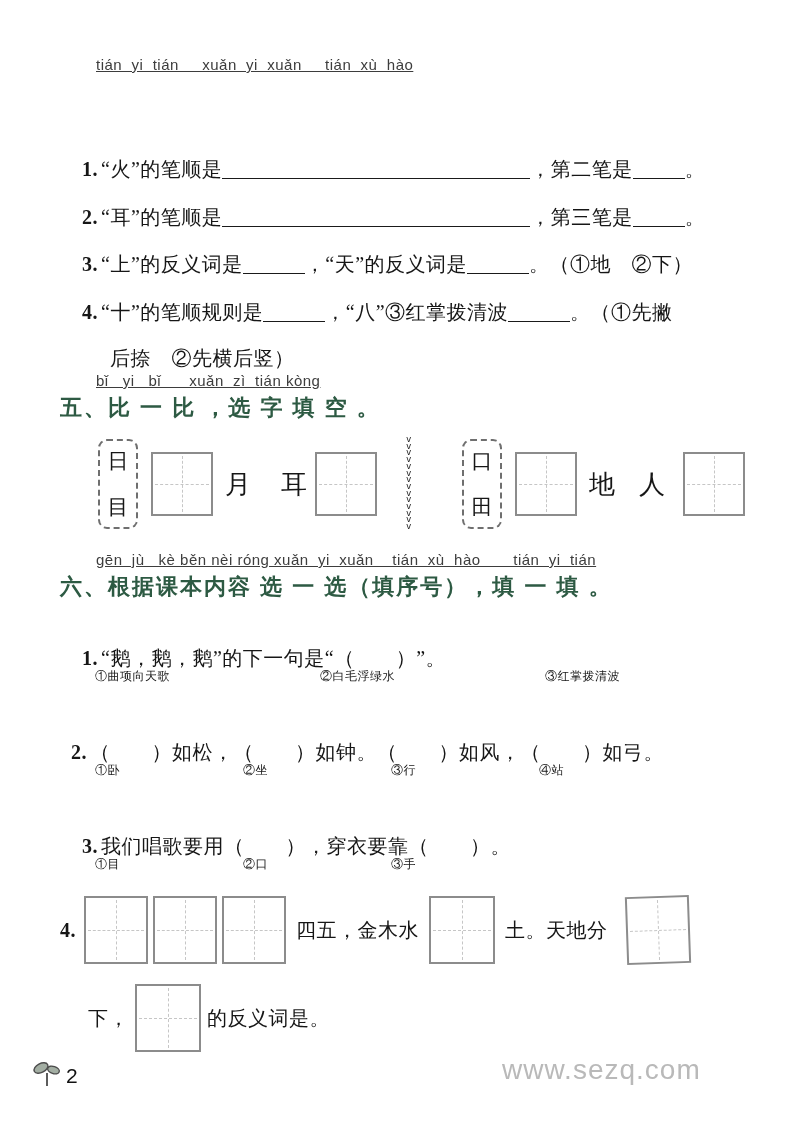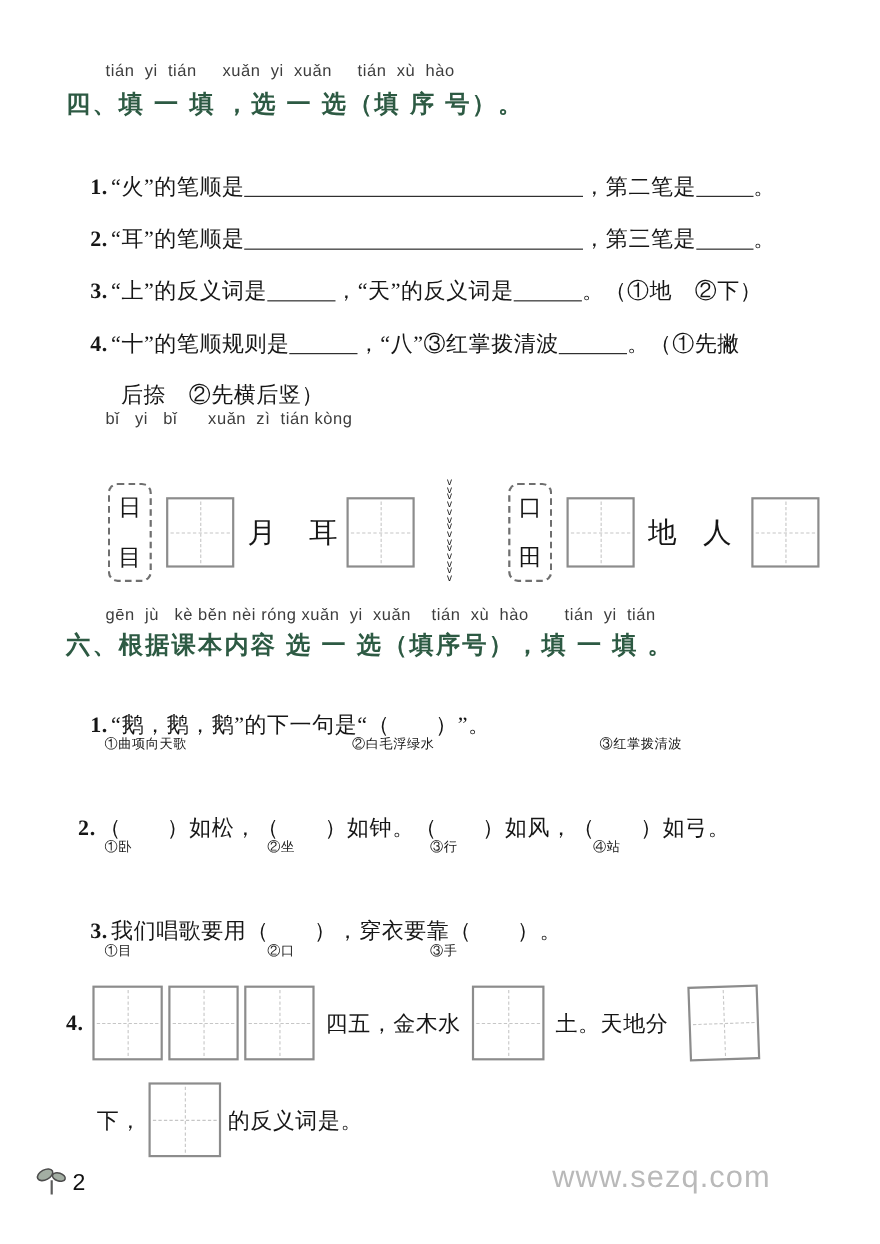--- a/index.html
+++ b/index.html
@@ -5,21 +5,21 @@
   html,body{margin:0;padding:0;}
   body{
     width:800px;height:1131px;background:#ffffff;
     font-family:"Liberation Serif",serif;color:#161616;
     position:relative;overflow:hidden;
   }
   #page{position:absolute;inset:0;}
 
   .pinyin{
     position:absolute;font-family:"Liberation Sans",sans-serif;
-    font-size:15px;color:#3d3d3d;white-space:pre;letter-spacing:.5px;
+    font-size:15px;color:#3d3d3d;white-space:pre;letter-spacing:.5px;text-decoration:underline;
   }
   .sec-title{
     position:absolute;font-family:"Liberation Sans",sans-serif;
     font-weight:bold;font-size:22px;color:#2d5a43;
     white-space:pre;letter-spacing:2px;
   }
   .q{position:absolute;font-size:20px;white-space:pre;letter-spacing:.5px;}
   .qnum{font-weight:bold;margin-right:3px;}
   .blank{display:inline-block;border-bottom:1.6px solid #1a1a1a;height:1em;vertical-align:-3px;}
   .b-long{width:308px;}
@@ -63,21 +63,20 @@
     position:absolute;font-family:"Liberation Sans",sans-serif;
     font-size:28px;color:#b9b9b9;letter-spacing:1px;
   }
 </style>
 </head>
 <body>
 
 <div id="page">
 
   <div class="pinyin" style="left:96px;top:56px">tián  yi  tián     xuǎn  yi  xuǎn     tián  xù  hào</div>
-  <div class="sec-title" style="left:60px;top:80px">四、填 一 填 ，选 一 选（填 序 号）。</div>
 
   <div class="q" style="left:60px;top:133px">
     <span class="qnum">1.</span><span>“火”的笔顺是</span><span class="blank b-long"></span><span>，第二笔是</span><span class="blank b-short"></span><span>。</span>
   </div>
 
   <div class="q" style="left:60px;top:181px">
     <span class="qnum">2.</span><span>“耳”的笔顺是</span><span class="blank b-long"></span><span>，第三笔是</span><span class="blank b-short"></span><span>。</span>
   </div>
 
   <div class="q" style="left:60px;top:228px">
@@ -85,20 +84,21 @@
   </div>
 
   <div class="q" style="left:60px;top:276px">
     <span class="qnum">4.</span><span>“十”的笔顺规则是</span><span class="blank b-med"></span><span>，“八”③红掌拨清波</span><span class="blank b-med"></span><span>。（①先撇</span>
   </div>
   <div class="q" style="left:88px;top:322px">
     <span>后捺　②先横后竖）</span>
   </div>
 
   <div class="pinyin" style="left:96px;top:372px">bǐ   yi   bǐ      xuǎn  zì  tián kòng</div>
+  <div class="sec-title" style="left:60px;top:393px">五、比 一 比 ，选 字 填 空 。</div>
 
   <div class="cmp-row" style="left:98px;top:438px;height:92px">
     <div class="choice-box">
       <span>日</span>
       <span>目</span>
     </div>
     <div class="tzg s5" style="margin-left:13px"></div>
     <span class="cmp-char" style="margin-left:12px">月</span>
     <span class="cmp-char" style="margin-left:30px">耳</span>
     <div class="tzg s5" style="margin-left:8px"></div>

